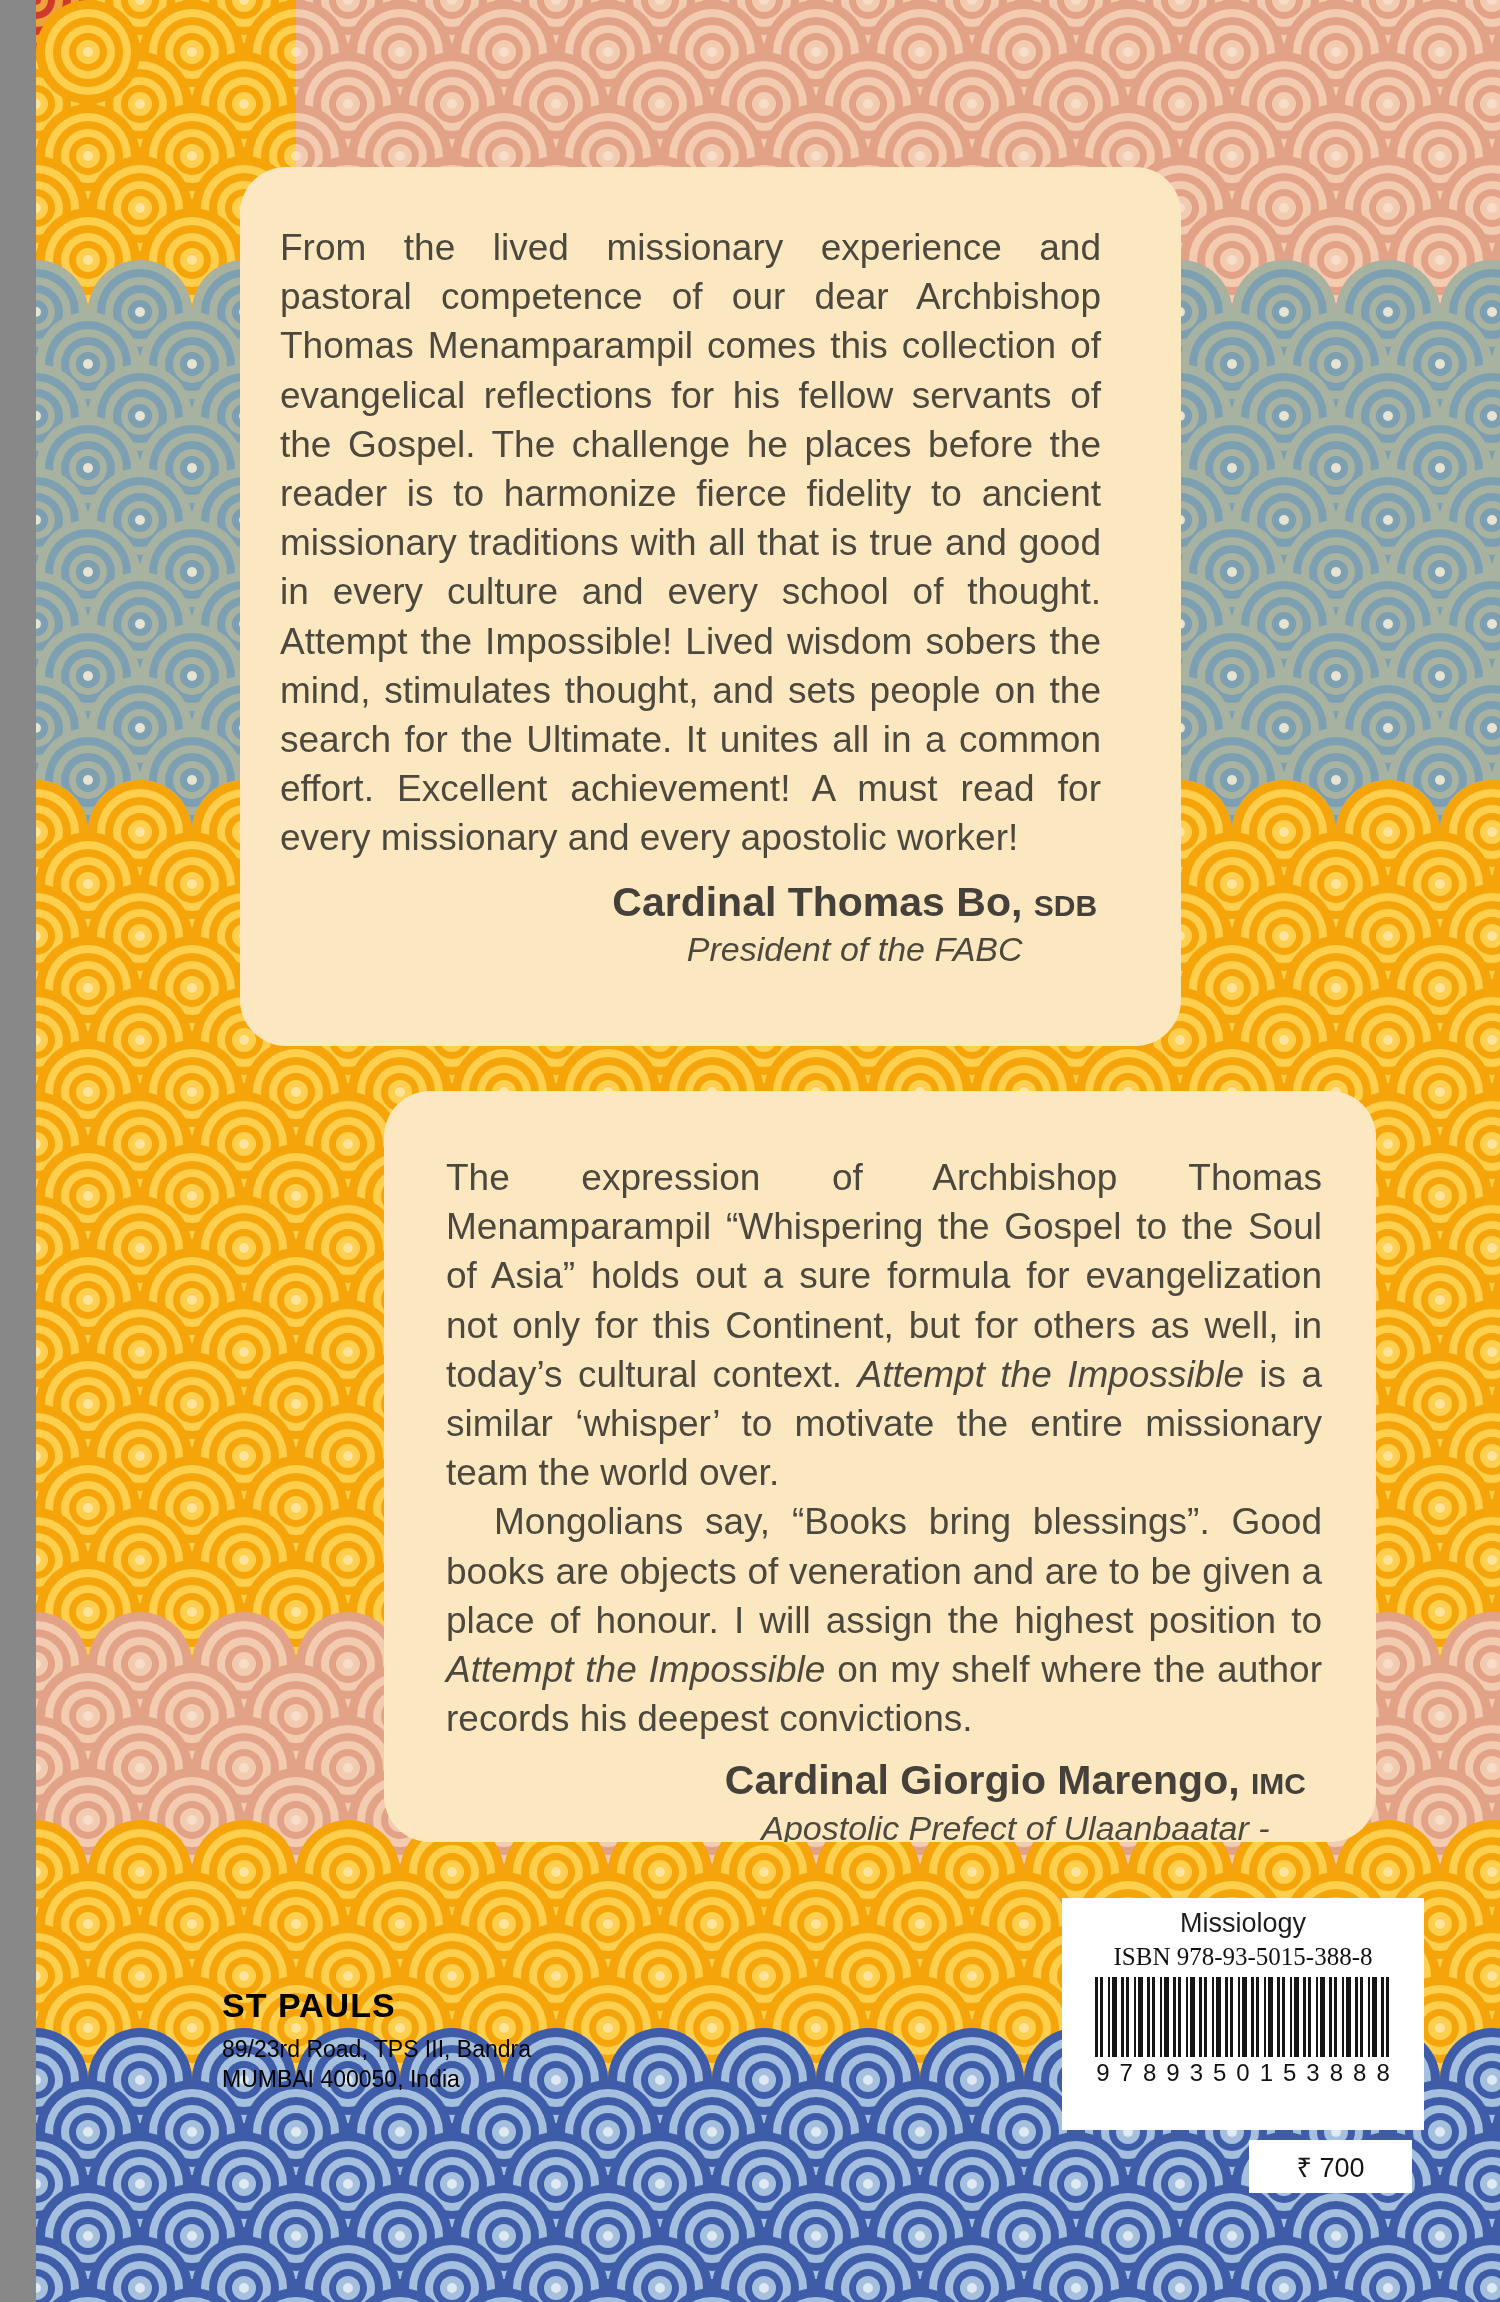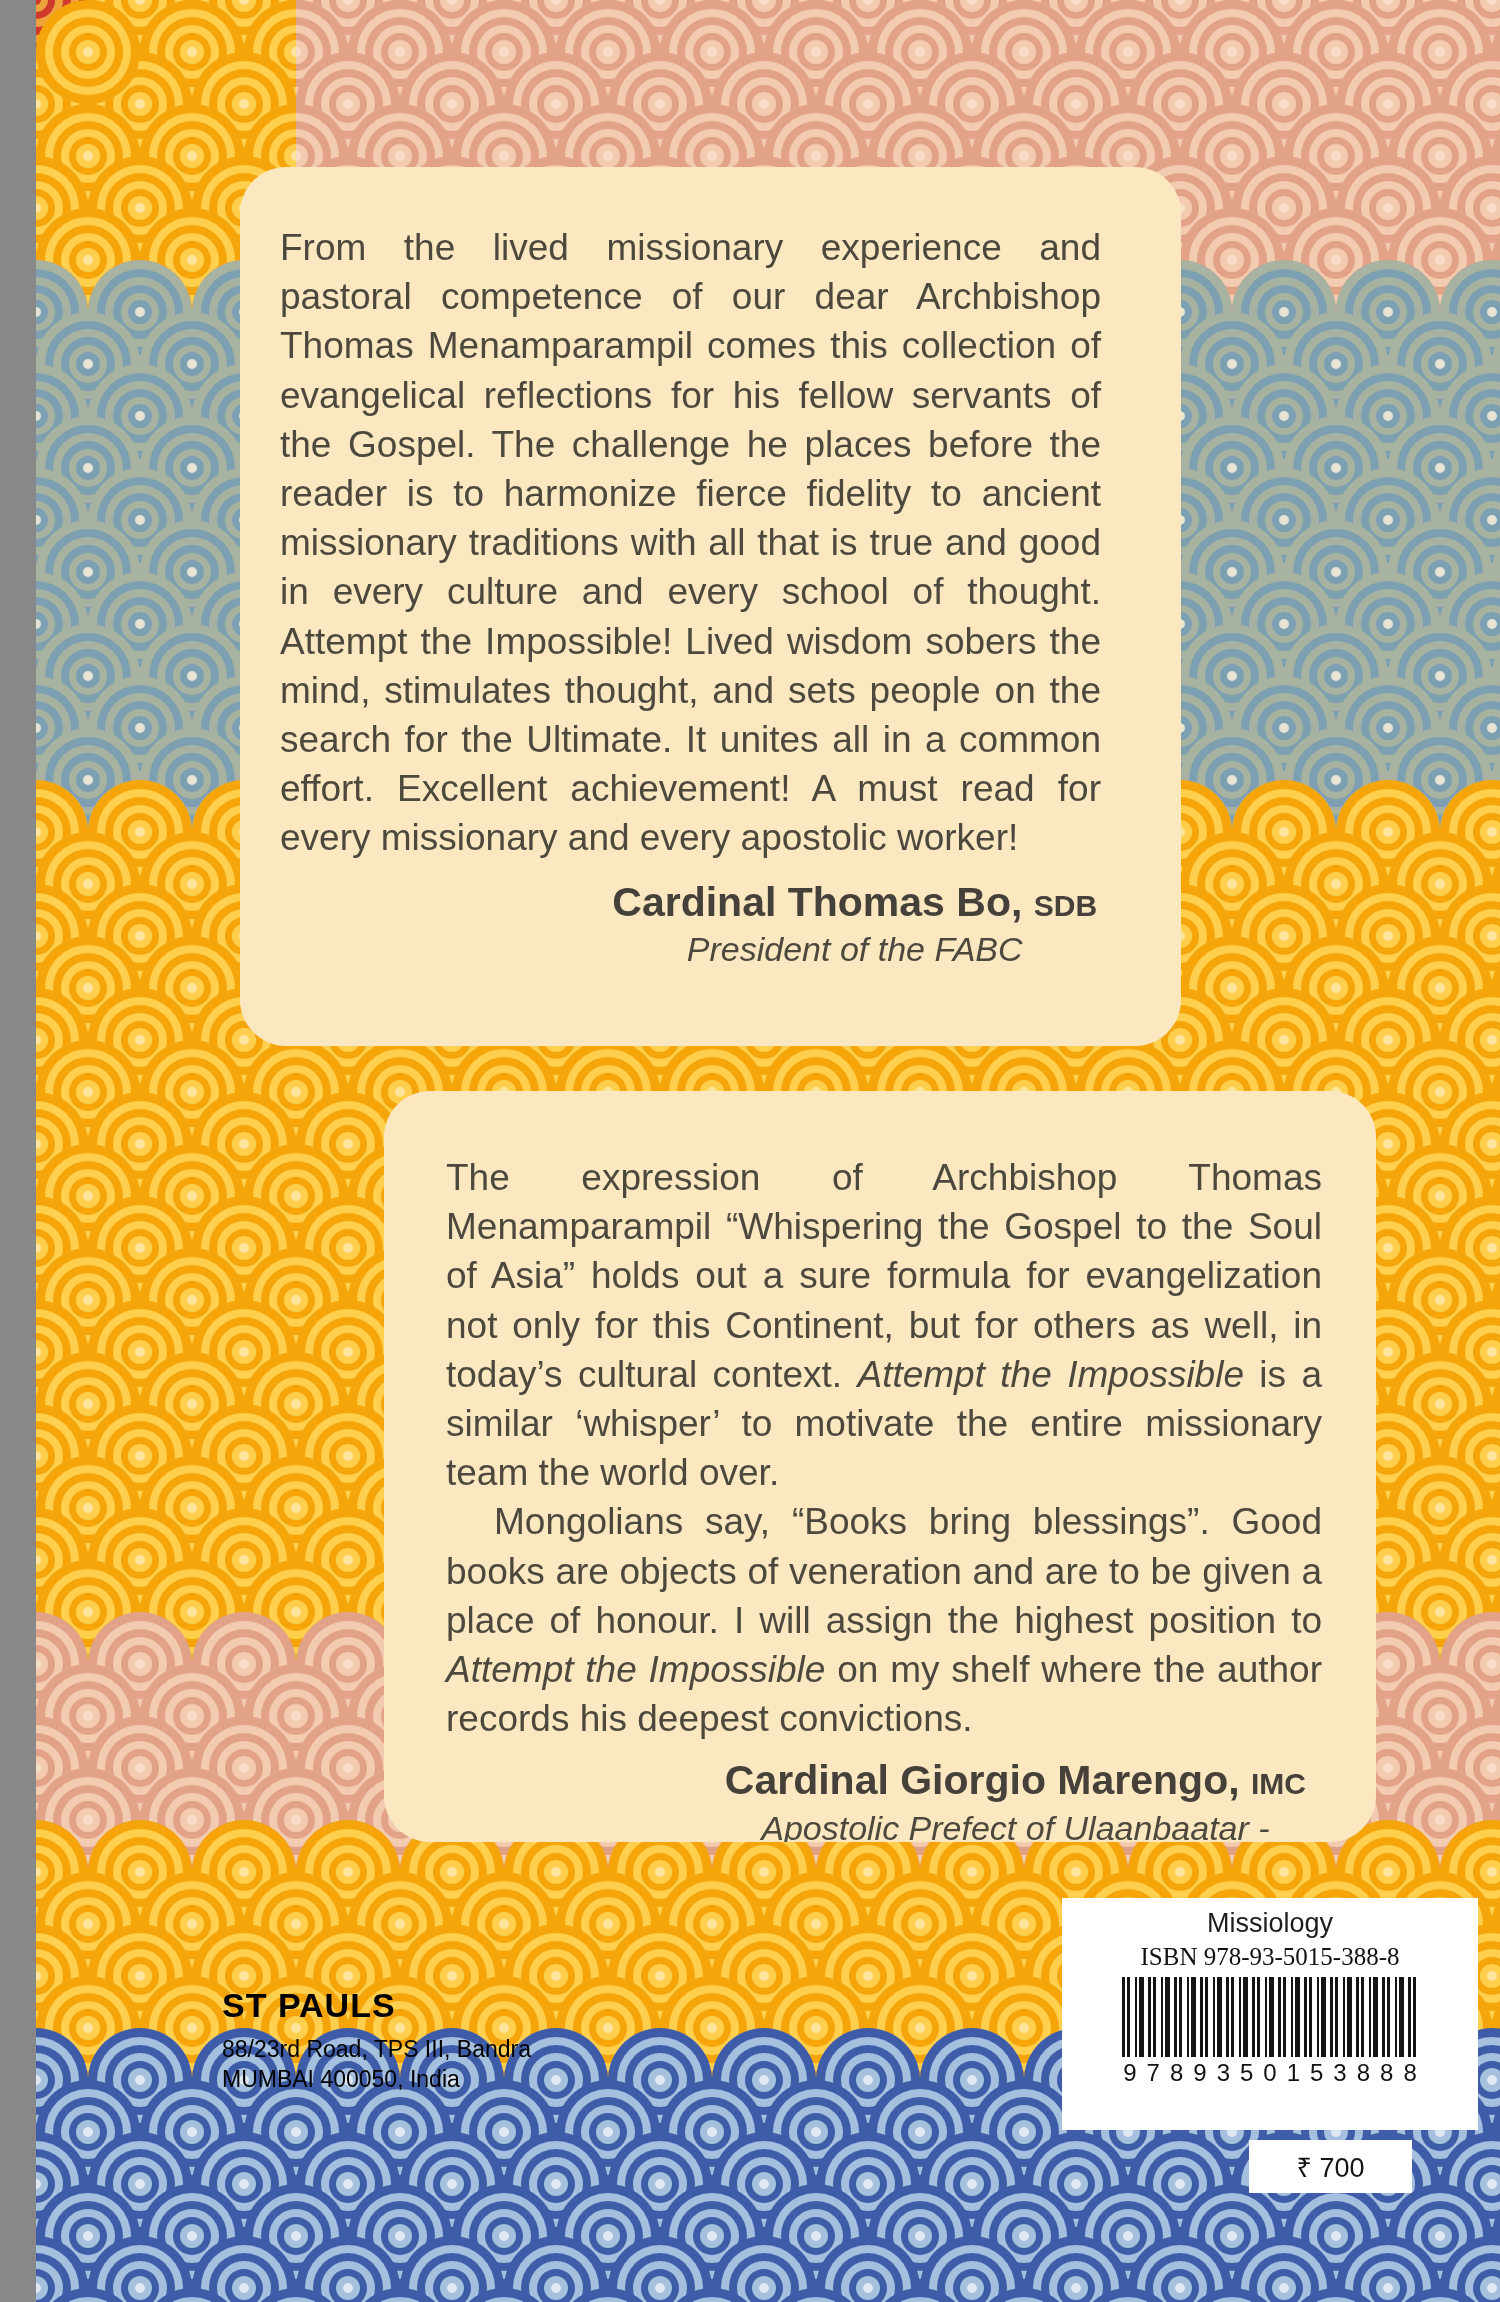--- a/index.html
+++ b/index.html
@@ -32,21 +32,21 @@
   .attrib1{margin-left:40%;margin-top:16px;}
   .attrib2{margin-left:30%;margin-top:14px;}
   .attrib-name{font-weight:bold;font-size:41px;line-height:1.15;color:#45403a;}
   .attrib-suffix{font-size:30px;}
   .attrib-role{font-style:italic;font-size:34px;margin-top:4px;}
 
   .publisher{position:absolute;left:186px;top:1986px;color:#000000;}
   .pub-name{font-size:34px;font-weight:bold;letter-spacing:1px;margin-bottom:10px;}
   .pub-addr{font-size:23px;line-height:1.3;}
 
-  .isbn-box{position:absolute;left:1026px;top:1898px;width:416px;height:232px;
+  .isbn-box{position:absolute;left:1026px;top:1898px;width:362px;height:232px;
             background:#ffffff;display:flex;flex-direction:column;align-items:center;}
   .category{font-size:27px;color:#1d1d1d;margin-top:10px;}
   .isbn{font-family:Liberation Serif, serif;font-size:25px;color:#111111;margin-top:4px;}
   .barcode{width:296px;height:80px;margin-top:6px;
     background:repeating-linear-gradient(90deg,
       #151515 0 3px,#ffffff 3px 5px,#151515 5px 8px,#ffffff 8px 13px,
       #151515 13px 15px,#ffffff 15px 17px,#151515 17px 22px,#ffffff 22px 26px);}
   .barcode-digits{font-size:24px;letter-spacing:10px;color:#111111;margin-top:2px;text-indent:10px;}
   .price-box{position:absolute;left:1213px;top:2140px;width:163px;height:53px;background:#ffffff;
              display:flex;align-items:center;justify-content:center;font-size:27px;color:#161616;}
@@ -187,21 +187,21 @@
     <p class="body-text"><span>The expression of Archbishop Thomas Menamparampil “Whispering the Gospel to the Soul of Asia” holds out a sure formula for evangelization not only for this Continent, but for others as well, in today’s cultural context. </span><em>Attempt the Impossible</em><span> is a similar ‘whisper’ to motivate the entire missionary team the world over.</span></p>
     <p class="body-text indent"><span>Mongolians say, “Books bring blessings”. Good books are objects of veneration and are to be given a place of honour. I will assign the highest position to </span><em>Attempt the Impossible</em><span> on my shelf where the author records his deepest convictions.</span></p>
     <div class="attrib attrib2">
       <div class="attrib-name"><span>Cardinal Giorgio Marengo,</span> <span class="attrib-suffix">IMC</span></div>
       <div class="attrib-role">Apostolic Prefect of Ulaanbaatar - Mongolia</div>
     </div>
   </section>
 
   <div class="publisher">
     <div class="pub-name">ST PAULS</div>
-    <div class="pub-addr">88/23rd Road, TPS III, Bandra</div>
+    <div class="pub-addr">89/23rd Road, TPS III, Bandra</div>
     <div class="pub-addr">MUMBAI 400050, India</div>
   </div>
 
   <div class="isbn-box">
     <div class="category">Missiology</div>
     <div class="isbn">ISBN 978-93-5015-388-8</div>
     <div class="barcode"></div>
     <div class="barcode-digits">9789350153888</div>
   </div>
 

